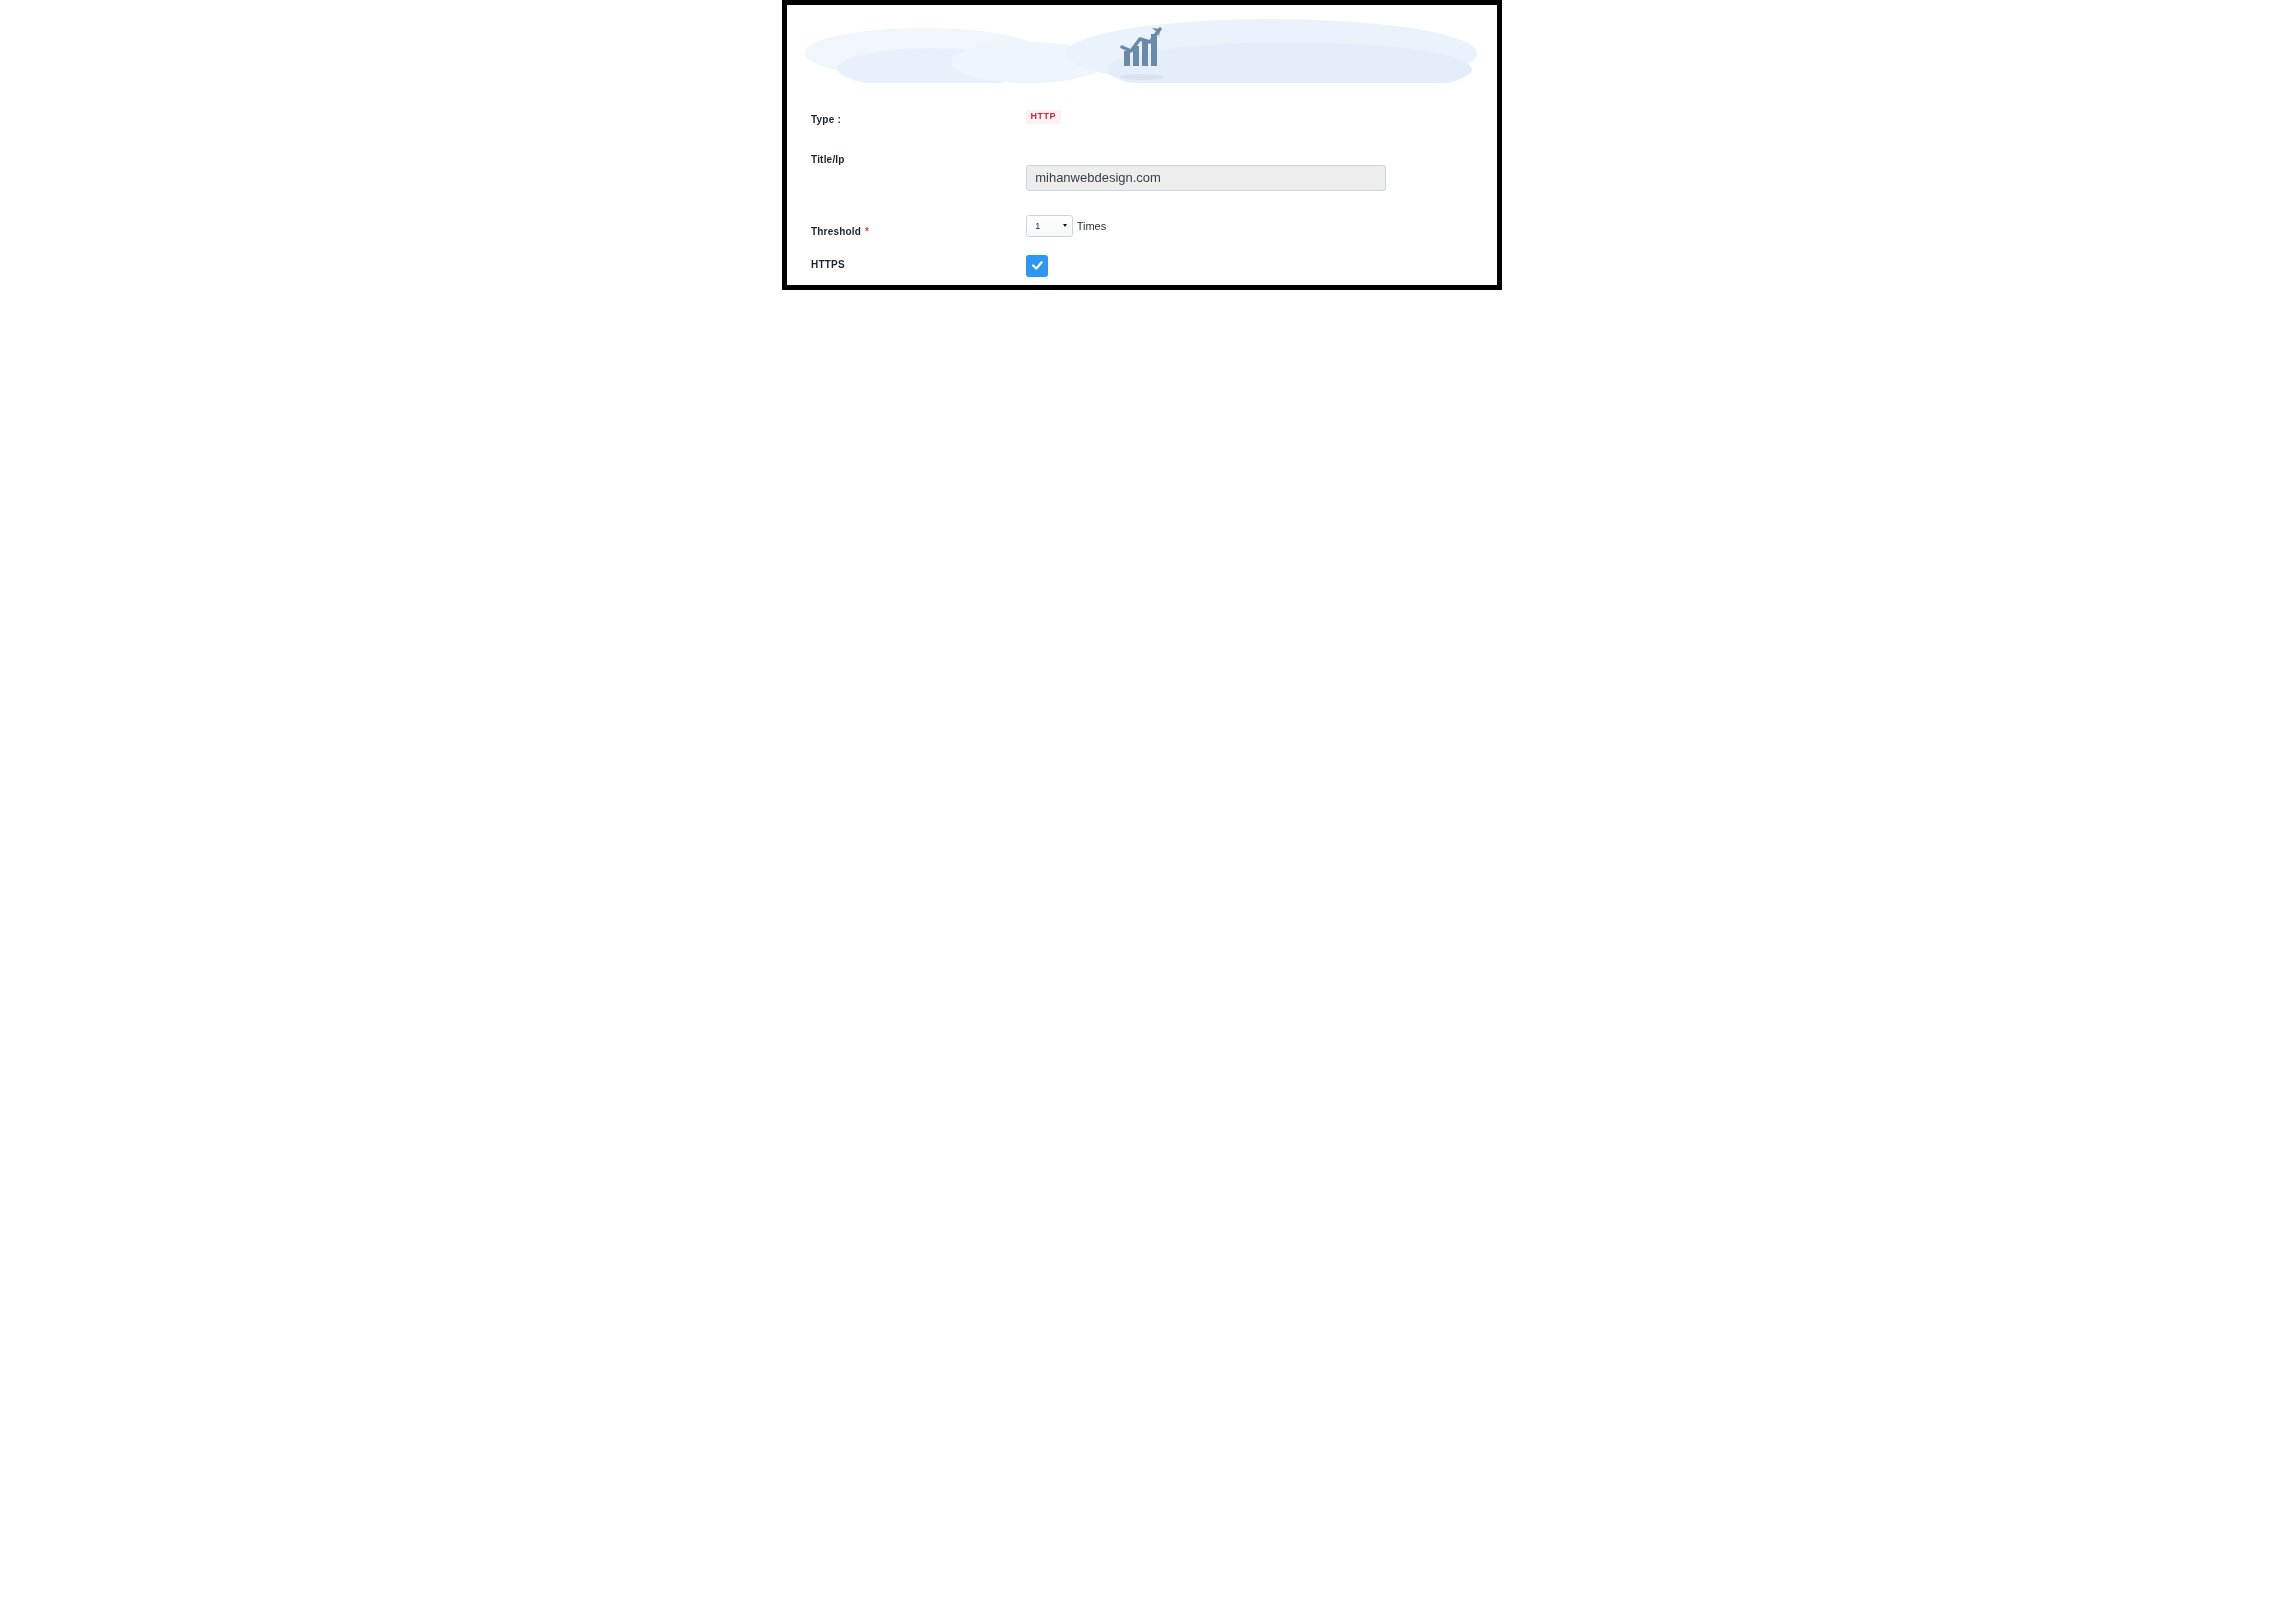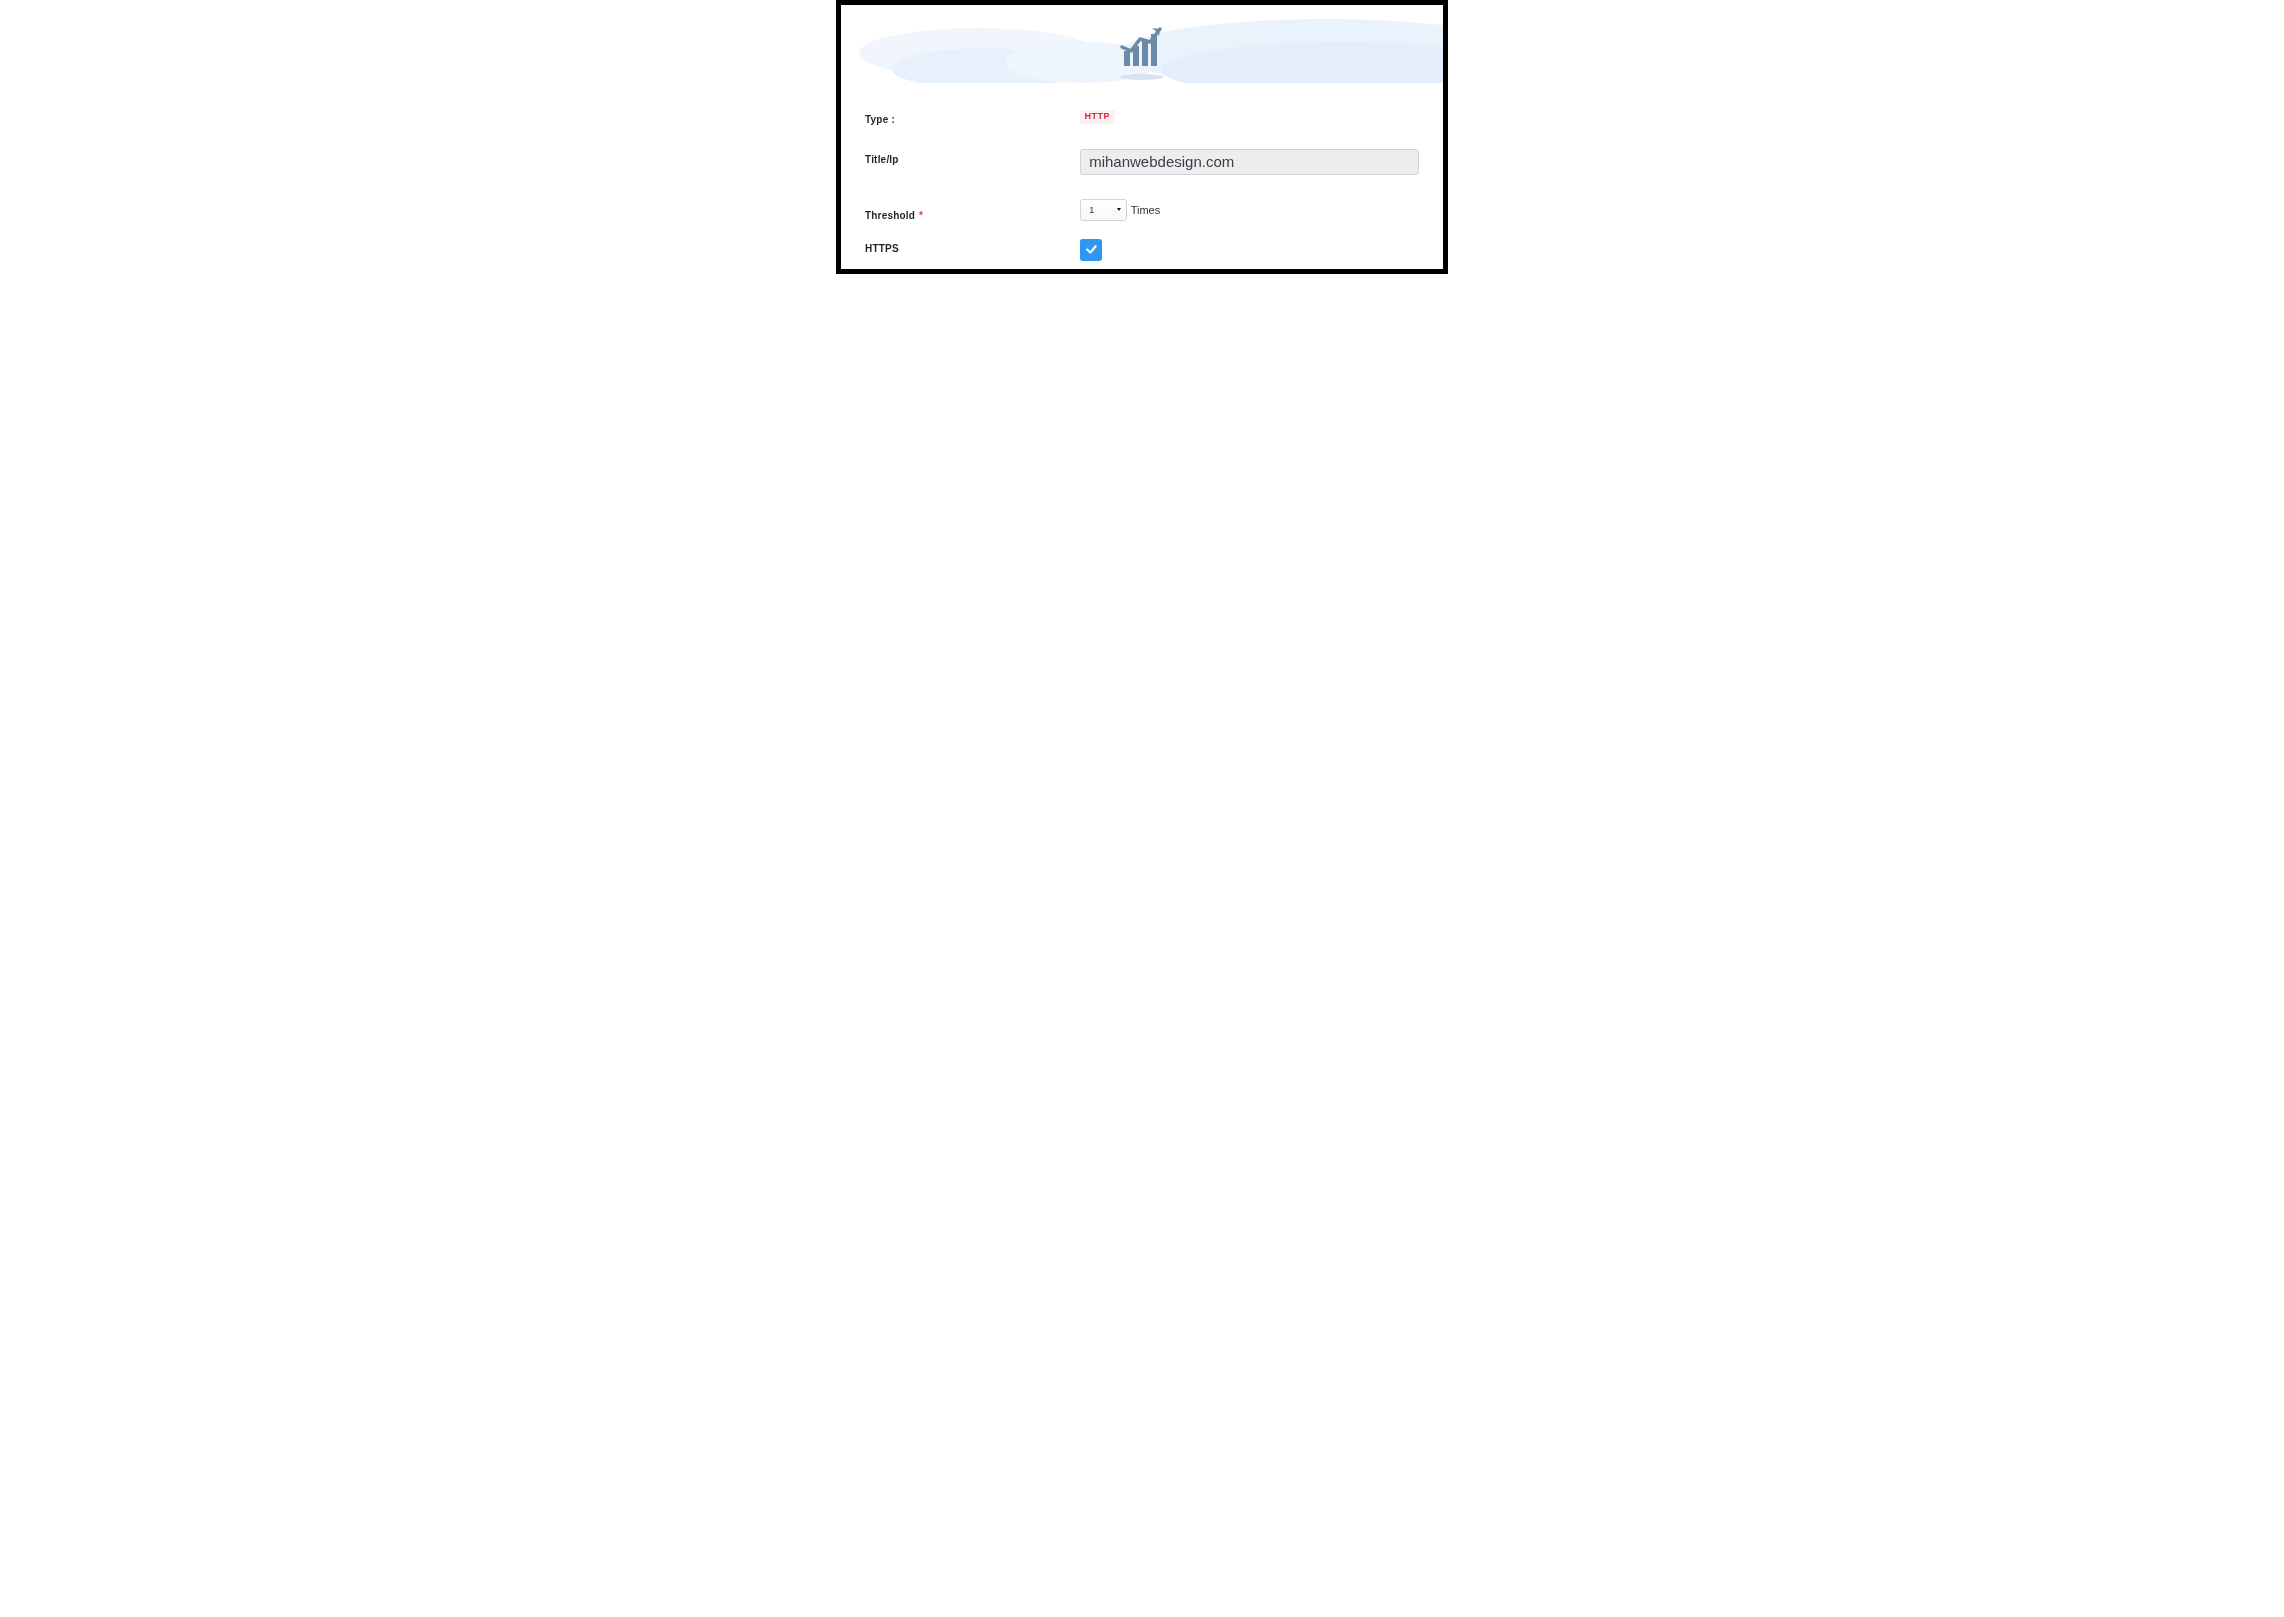--- a/index.html
+++ b/index.html
@@ -5,21 +5,21 @@
   * { box-sizing: border-box; margin: 0; padding: 0; }
   html, body { width: 100%; height: 100%; }
   body {
     font-family: Arial, Helvetica, sans-serif;
     background: #ffffff;
     display: flex;
     align-items: flex-start;
     justify-content: center;
   }
   .outer {
-    width: 612px;
+    width: 720px;
     border: 5.5px solid #000000;
     background: #ffffff;
     position: relative;
   }
   .inner {
     padding: 0 0 8.2px 0;
   }
 
   
   .hero {
@@ -100,23 +100,24 @@
   }
 
   
   .text-input {
     width: 100%;
     max-width: 360px;
     height: 25.6px;
     border: 0.5px solid #cfd4da;
     border-radius: 2.7px;
     background: #ffffff;
-    font-size: 15px;
+    font-size: 13px;
     padding: 0 8.2px;
     color: #2b2f36;
+    margin-top: 16px;
   }
   .text-input.readonly {
     background: #ededed;
     color: #3a3f46;
   }
 
   
   .select-wrap {
     display: flex;
     align-items: center;

